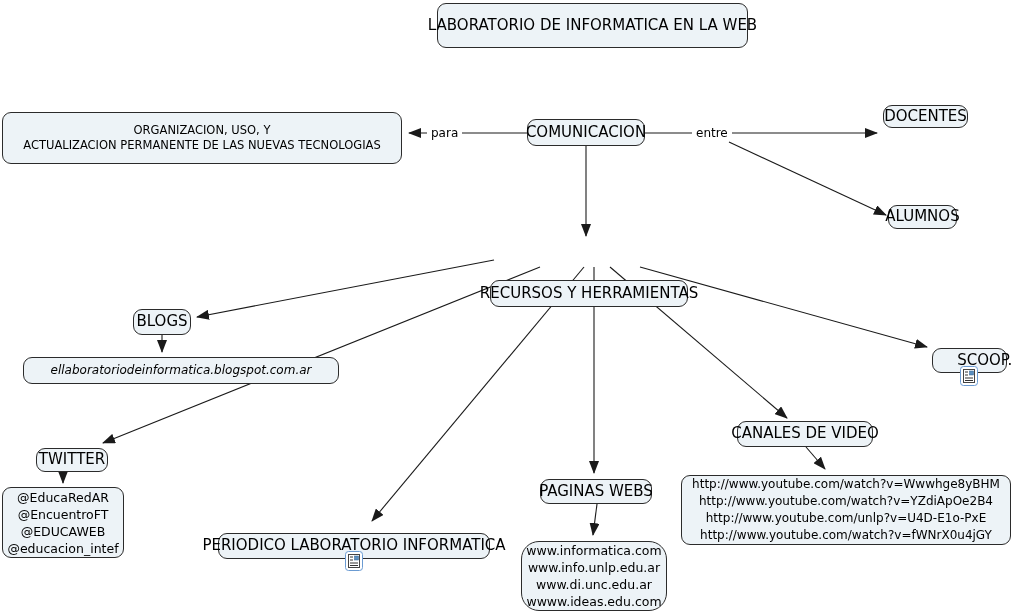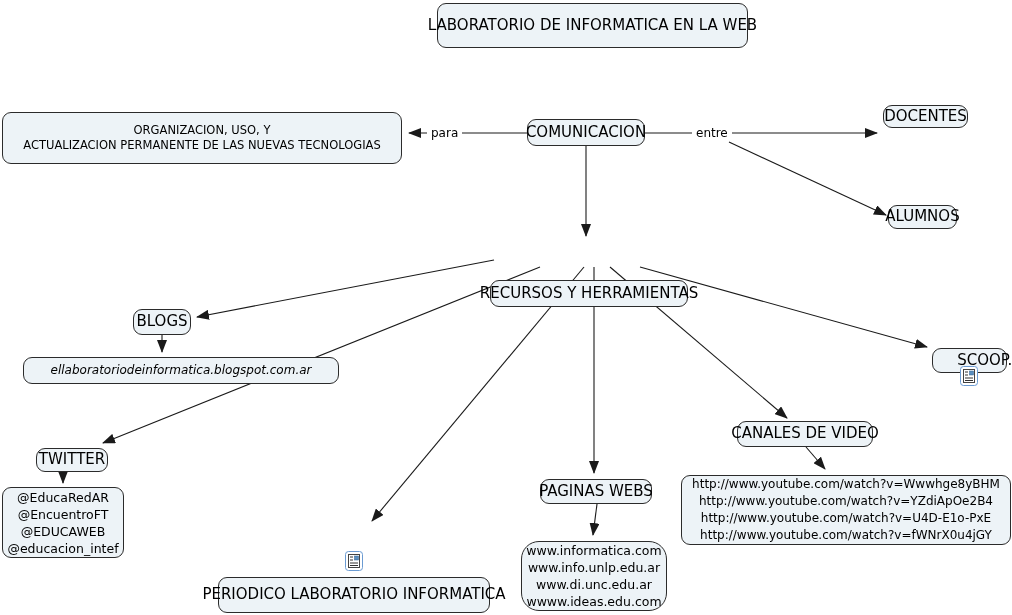--- a/index.html
+++ b/index.html
@@ -24,21 +24,21 @@
   .n-title   {left:437px;top:3px;  width:311px;height:45px;}
   .n-org     {left:2px;  top:104px;width:400px;height:52px;font-size:11.5px;margin-top:8px;}
   .n-com     {left:527px;top:119px;width:118px;height:27px;border-radius:9px;}
   .n-doc     {left:883px;top:105px;width:85px; height:23px;}
   .n-alu     {left:888px;top:205px;width:69px; height:24px;}
   .n-rec     {left:490px;top:240px;width:198px;height:27px;margin-top:40px;}
   .n-blogs   {left:133px;top:309px;width:58px; height:26px;}
   .n-blogspot{left:23px; top:357px;width:316px;height:27px;font-size:12px;font-style:italic;}
   .n-twitter {left:28px; top:448px;width:72px; height:24px;margin-left:8px;}
   .n-twacc   {left:2px;  top:487px;width:122px;height:71px;font-size:12.5px;line-height:1.36;}
-  .n-per     {left:218px;top:533px;width:272px;height:36px;margin-top:44px;}
+  .n-per     {left:218px;top:533px;width:272px;height:26px;}
   .n-pag     {left:540px;top:479px;width:112px;height:25px;}
   .n-web     {left:521px;top:541px;width:146px;height:70px;font-size:12.5px;line-height:1.36;border-radius:18px;}
   .n-can     {left:737px;top:421px;width:136px;height:26px;}
   .n-yt      {left:681px;top:475px;width:330px;height:70px;font-size:12px;line-height:1.42;}
   .n-scoop   {left:932px;top:348px;width:75px; height:25px;padding-left:48px;}
   .lbl-para  {left:427px;top:126px;}
   .lbl-entre {left:692px;top:126px;}
   .icon-per  {left:345px;top:551px;}
   .icon-scoop{left:960px;top:366px;}
 </style>
@@ -108,21 +108,21 @@
     <div>www.info.unlp.edu.ar</div>
     <div>www.di.unc.edu.ar</div>
     <div>wwww.ideas.edu.com</div>
   </div>
 
   <div class="node n-can">CANALES DE VIDEO</div>
 
   <div class="node n-yt">
     <div>http://www.youtube.com/watch?v=Wwwhge8yBHM</div>
     <div>http://www.youtube.com/watch?v=YZdiApOe2B4</div>
-    <div>http://www.youtube.com/watch?v=U4D-E1o-PxE</div>
+    <div>http://www.youtube.com/unlp?v=U4D-E1o-PxE</div>
     <div>http://www.youtube.com/watch?v=fWNrX0u4jGY</div>
   </div>
 
   <div class="node n-scoop">SCOOP.IT</div>
 
   <span class="link-label lbl-para">para</span>
   <span class="link-label lbl-entre">entre</span>
 
   <svg class="res-icon icon-per" width="18" height="20" viewBox="0 0 18 20">
     <rect x="0.5" y="0.5" width="17" height="19" rx="3" fill="#ffffff" stroke="#6b9bd2"></rect>

